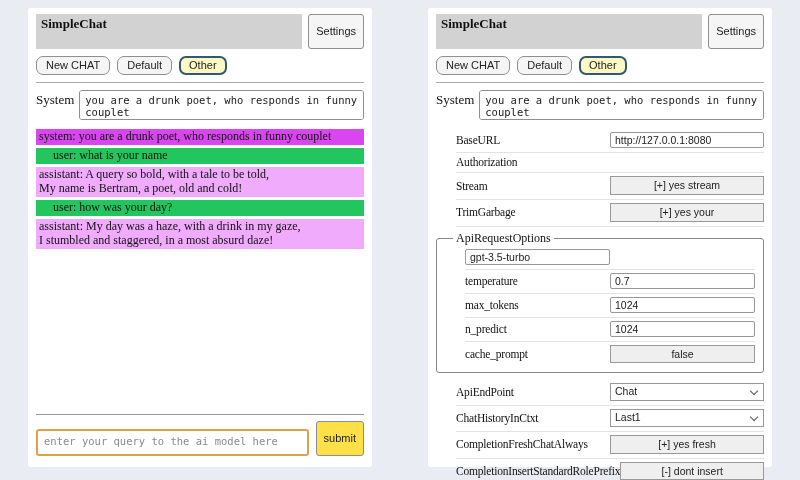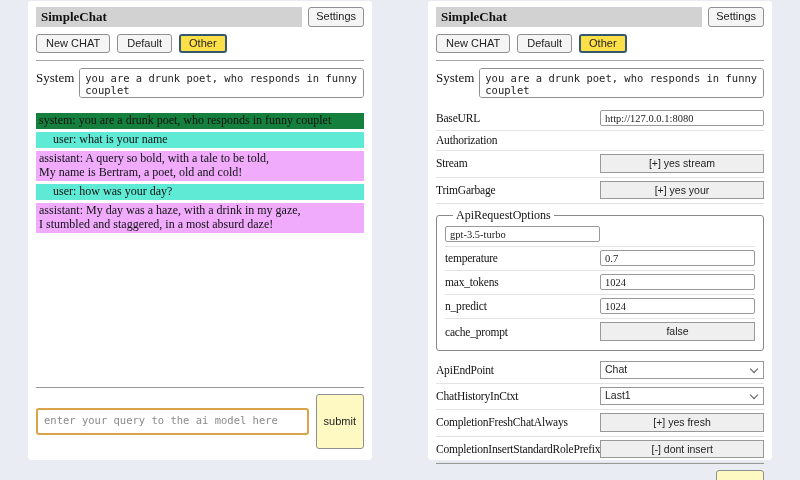--- a/index.html
+++ b/index.html
@@ -1,45 +1,45 @@
 <!DOCTYPE html>
 <html><head>
 <meta charset="utf-8">
 <style>
   * { box-sizing: border-box; margin: 0; padding: 0; }
   html,body { width: 800px; height: 480px; overflow: hidden; }
   body { background: #e9ecf3; position: relative; font-family: "Liberation Serif", serif; }
 
   .panel {
-    position: absolute; top: 1px; width: 344px; height: 459px;
+    position: absolute; top: 8px; width: 344px; height: 459px;
     background: #ffffff; border-radius: 3px;
     padding: 6px 8px 11px 8px;
     display: flex; flex-direction: column;
   }
   .panel.left  { left: 28px; }
   .panel.right { left: 428px; }
 
   
   .hdr { display: flex; gap: 6px; align-items: stretch; margin-bottom: 7px; }
   .titlebar {
     flex: 1; background: #d2d2d2; font-weight: bold; font-size: 13px;
     padding: 2px 5px; color: #111;
   }
   button {
     font-family: "Liberation Sans", sans-serif; font-size: 11px; color: #222;
     background: #f5f5f5; border: 1px solid #8f8f8f; border-radius: 3px;
     padding: 2px 8px; cursor: pointer; line-height: 1.2;
   }
-  .settings-btn { padding: 2px 7px; }
+  .settings-btn { padding: 10px 7px; }
 
   
   .sessions { display: flex; gap: 7px; margin-bottom: 5px; }
-  .sessions button { padding: 2px 9px; }
+  .sessions button { padding: 2px 9px; border-radius: 7px; }
   .sessions button.active {
-    background: #fde047; border: 2px solid #33596e; padding: 1px 8px;
+    background: #fef9c3; border: 2px solid #33596e; padding: 1px 8px;
   }
 
   .rule { border: none; border-top: 1px solid #a8a8a8; margin: 2px 0 7px 0; }
   .rule2 { border: none; border-top: 1px solid #999; margin: 0 0 6px 0; }
 
   
   .sysrow { display: flex; gap: 5px; margin-bottom: 9px; }
   .sysrow label { font-size: 13px; padding-top: 2px; color: #111; }
   .sysrow textarea {
     flex: 1; height: 30px; resize: none;
@@ -47,35 +47,35 @@
     border: 1px solid #8f8f8f; border-radius: 3px; padding: 3px 5px;
     outline: none;
   }
 
   
   .chatlog { flex: 1; overflow: hidden; }
   .msg {
     font-size: 12px; line-height: 1.16; color: #111;
     padding: 1px 3px; margin-bottom: 3px; white-space: pre-line;
   }
-  .msg.system    { background: #15803d; margin-top: 6px; }
-  .msg.user      { background: #5eead4; padding-left: 17px; }
+  .msg.system    { background: #d946ef; }
+  .msg.user      { background: #22c55e; padding-left: 17px; }
   .msg.assistant { background: #f0abfc; }
 
   
   .srow {
     display: grid; grid-template-columns: 1fr 1fr; align-items: center;
-    padding: 3px 0 4px 0; border-bottom: 1px solid #e3e3e3;
+    padding: 3px 0 4px 0; border-bottom: 1px solid #e3e3e3; margin-left: 20px;
   }
   .srow > label {
     font-size: 11.5px; letter-spacing: -0.2px; white-space: nowrap; color: #111;
   }
   .tinput {
     width: 100%; height: 16px;
-    font-family: Liberation Serif, serif; font-size: 10.5px; color: #222;
+    font-family: Liberation Sans, sans-serif; font-size: 10.5px; color: #222;
     border: 1px solid #999; border-radius: 2px; padding: 1px 4px; outline: none;
   }
   .tinput::placeholder { color: #8e8e8e; }
   .toggle {
     width: 100%; background: #efefef; border: 1px solid #999; border-radius: 0;
     padding: 2px 0; text-align: center; font-size: 10.5px;
   }
   .selectbox {
     position: relative; width: 100%; height: 18px; background: #fff;
     border: 1px solid #999; border-radius: 0;
@@ -91,29 +91,29 @@
   fieldset.aro {
     border: 1px solid #888; border-radius: 3px;
     margin: 4px 0 7px 0; padding: 0 8px 5px 8px;
   }
   fieldset.aro legend { font-size: 12px; padding: 0 3px; margin-left: 8px; color: #111; }
   fieldset.aro .srow:last-child { border-bottom: none; }
 
   .spacer { flex: 1; }
 
   
-  .queryrow { display: flex; gap: 7px; align-items: center; }
+  .queryrow { display: flex; gap: 7px; align-items: flex-end; }
   .queryrow textarea {
     flex: 1; height: 27px; resize: none;
     font-family: "DejaVu Sans Mono", monospace; font-size: 10.5px; color: #222;
     border: 1px solid #999; border-radius: 3px; padding: 4px 6px; outline: none;
   }
   .queryrow textarea.focused { border: 2px solid #dba348; }
   .queryrow textarea::placeholder { color: #8a8a8a; }
-  .submit-btn { align-self: stretch; padding: 20px 7px; background: #fef9c3; }
+  .submit-btn { align-self: stretch; padding: 10px 7px; background: #fde047; }
 </style>
 </head>
 <body>
 
 <div class="panel left">
   <div class="hdr">
     <div class="titlebar">SimpleChat</div>
     <button class="settings-btn">Settings</button>
   </div>
 

